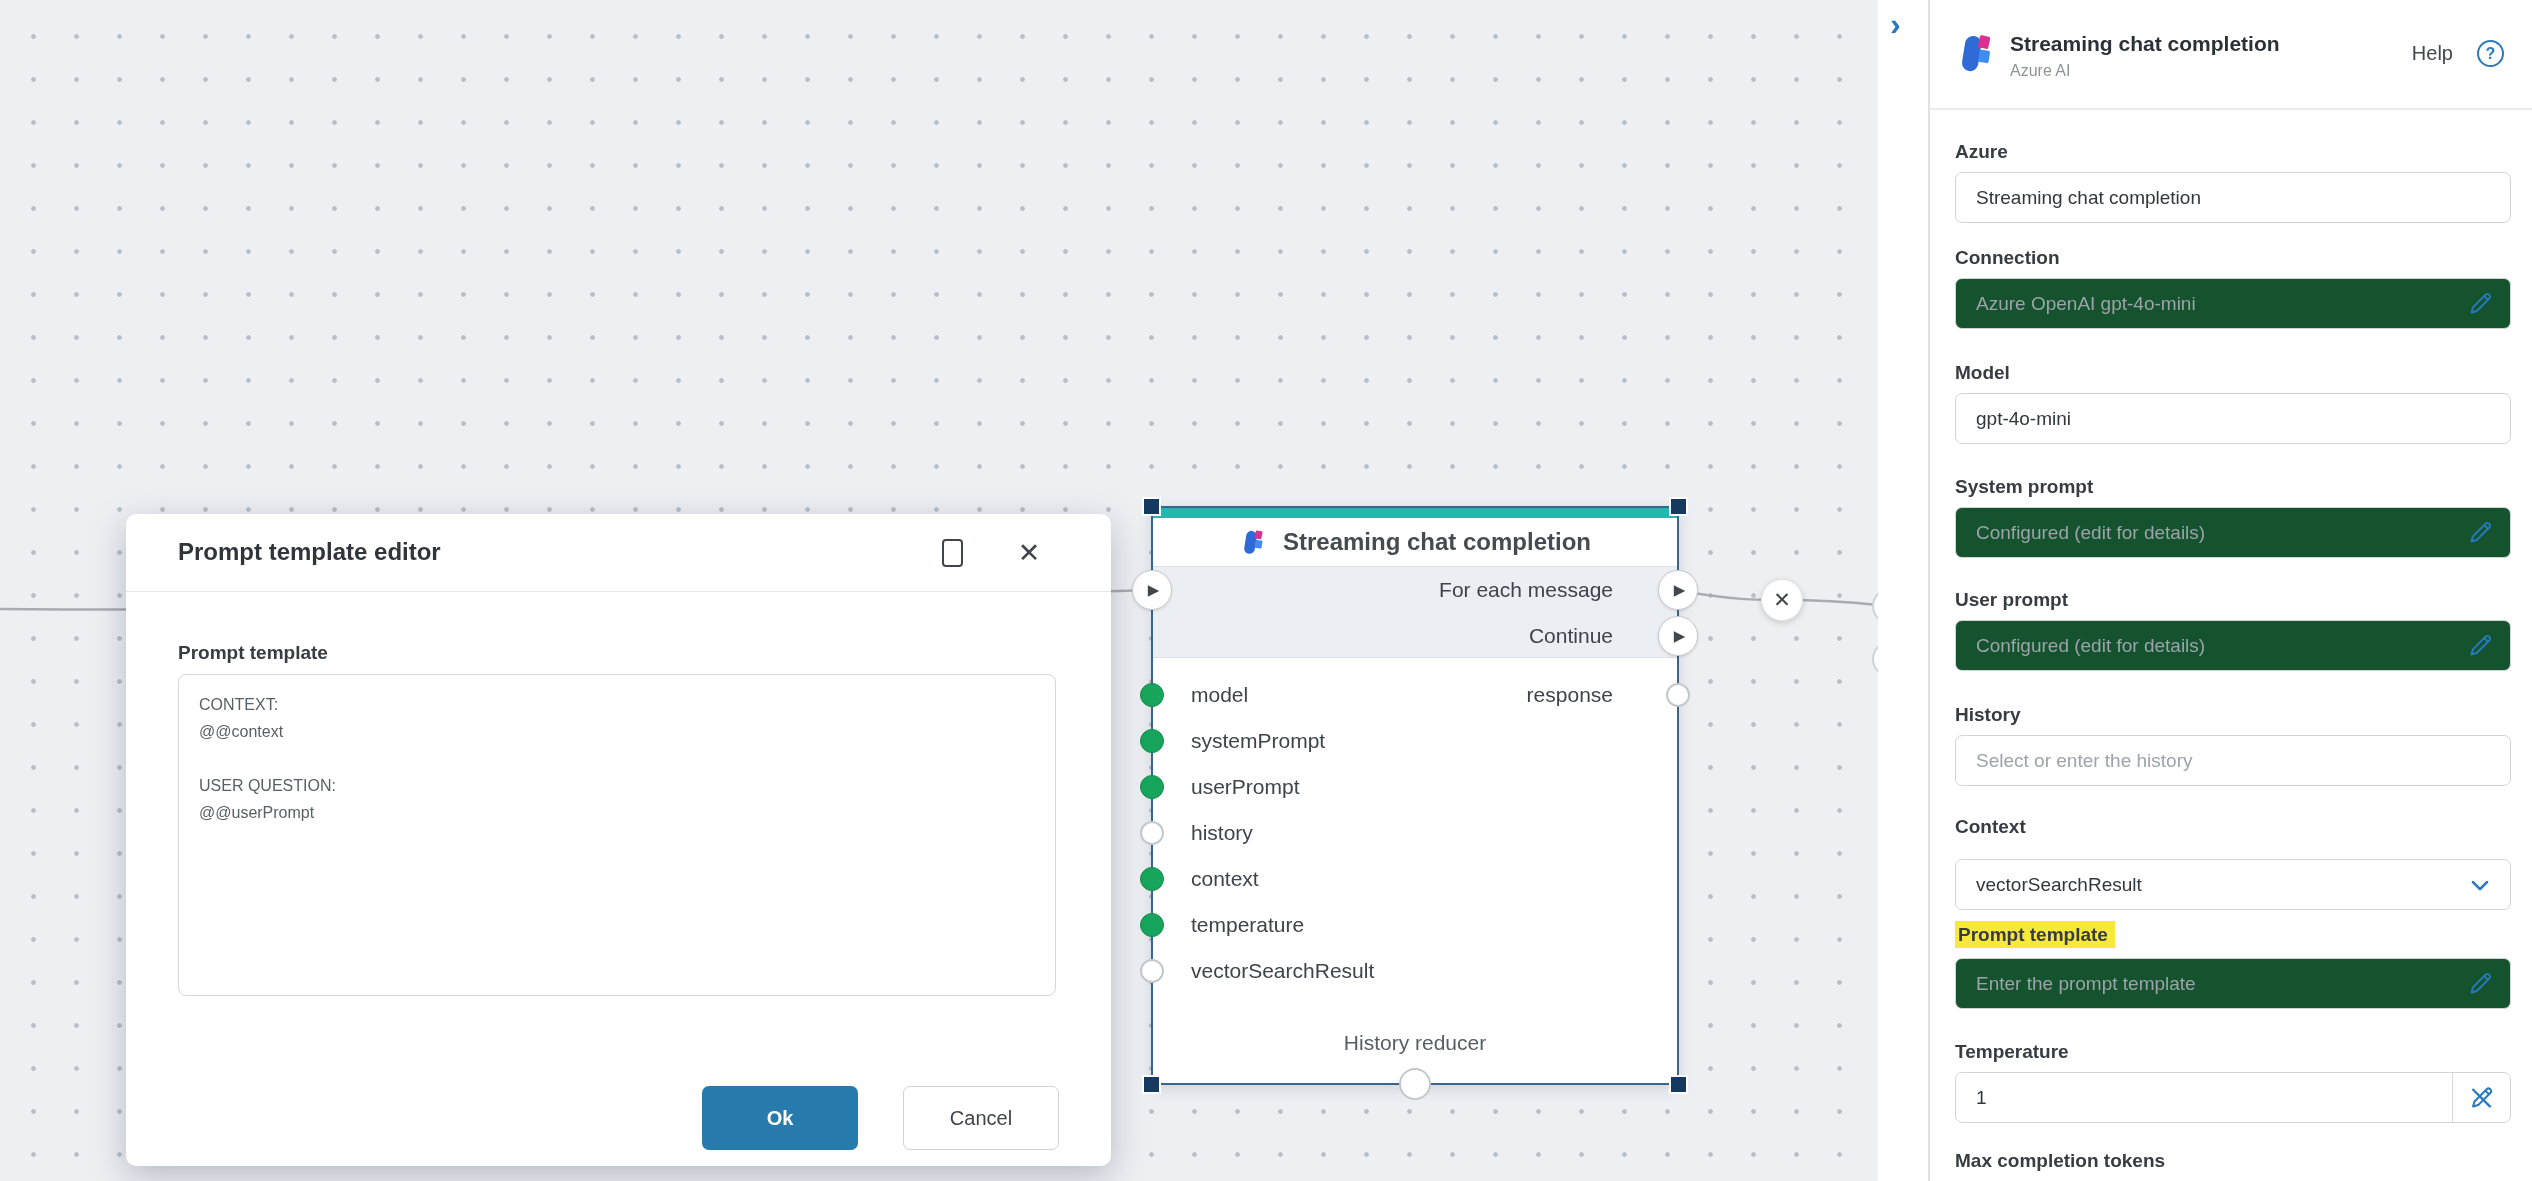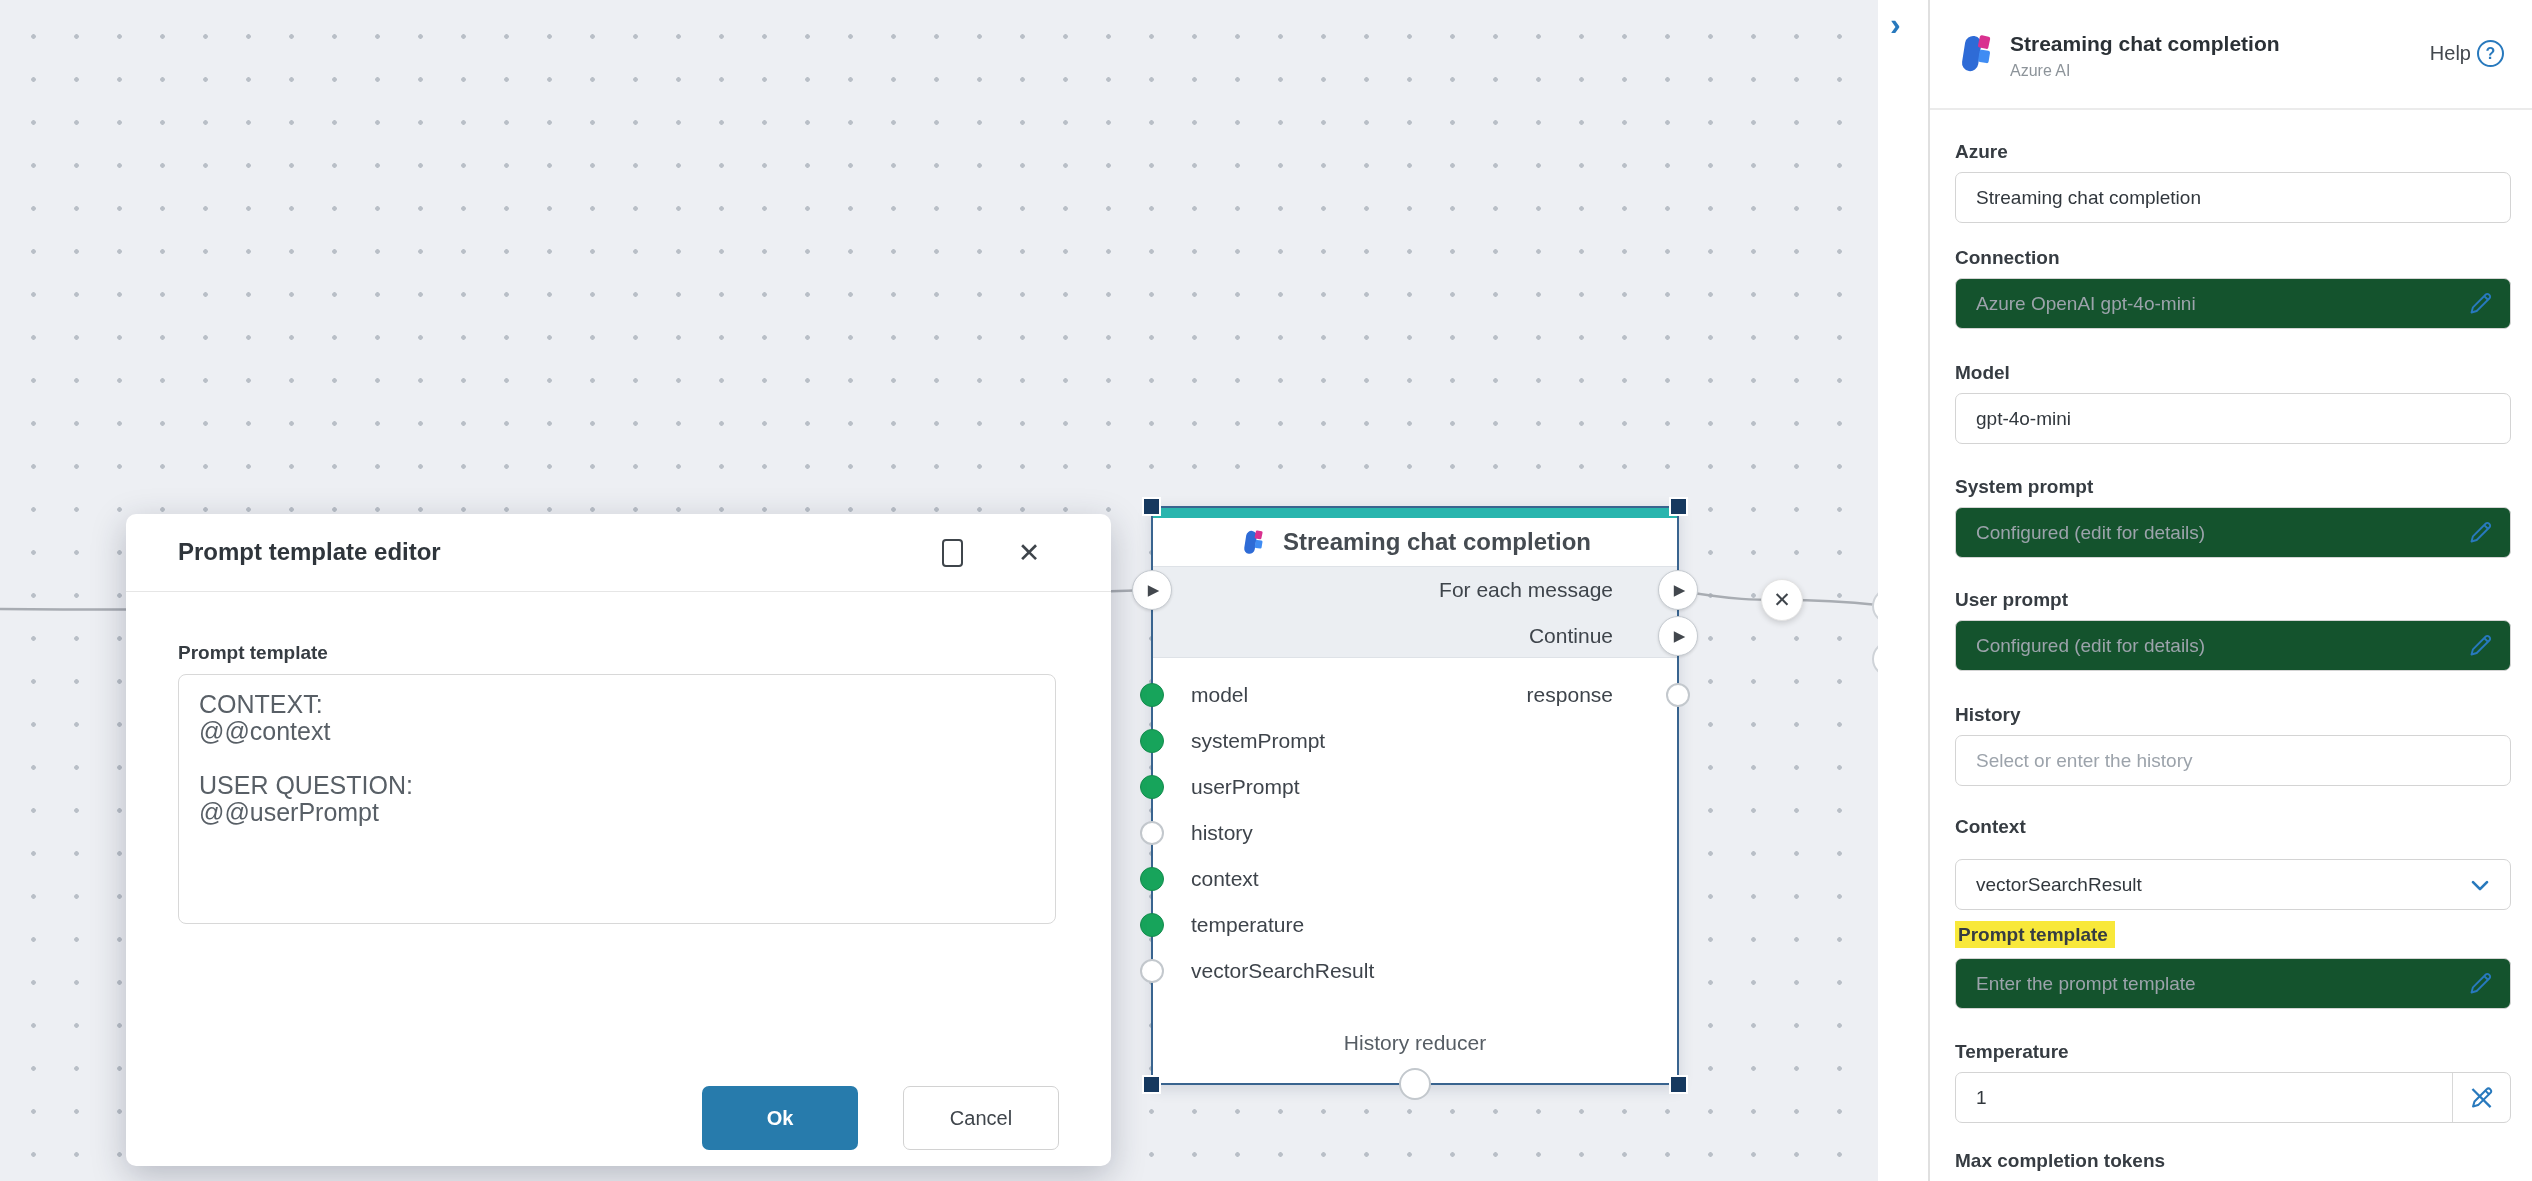--- a/index.html
+++ b/index.html
@@ -65,23 +65,23 @@
   .modal-header { position:relative; height:78px; border-bottom:1.5px solid #e6e6e6; }
   .modal-title { position:absolute; left:52px; top:24px; font-size:24px;
     font-weight:700; color:#2f353b; }
   .max-icon { position:absolute; left:816px; top:25px; width:21px; height:28px;
     border:2.2px solid #3f454b; border-radius:4px; }
   .modal-close { position:absolute; left:884px; top:20px; width:38px; height:38px;
     display:flex; align-items:center; justify-content:center; font-size:27px;
     font-weight:300; color:#3f454b; }
   .modal-label { position:absolute; left:52px; top:128px; font-size:19px;
     font-weight:700; color:#363c42; }
-  .modal textarea { position:absolute; left:52px; top:160px; width:878px; height:250px;
+  .modal textarea { position:absolute; left:52px; top:160px; width:878px; height:322px;
     border:1.5px solid #d8d8d8; border-radius:8px; padding:16px 20px; resize:none;
-    font-family:"Liberation Sans", sans-serif; font-size:25px; line-height:27px;
+    font-family:"Liberation Sans", sans-serif; font-size:16px; line-height:27px;
     color:#585f66; outline:none; }
   .btn { position:absolute; top:572px; width:156px; height:64px; border-radius:7px;
     display:flex; align-items:center; justify-content:center; font-size:20px;
     cursor:pointer; font-family:"Liberation Sans", sans-serif; }
   .btn-ok { left:576px; background:#277bac; border:none; color:#fff; font-weight:700; }
   .btn-cancel { left:777px; background:#fff; border:1.5px solid #d2d2d2;
     color:#3f454b; font-weight:400; }
 
   
   .gutter { position:absolute; left:1878px; top:0; width:52px; height:1181px;
@@ -89,21 +89,21 @@
   .collapse { position:absolute; left:12px; top:6px; font-size:32px; font-weight:700;
     color:#2879bd; }
   .panel { position:absolute; left:1930px; top:0; width:602px; height:1181px;
     background:#fff; z-index:60; }
   .panel-header { position:absolute; left:0; top:0; width:602px; height:110px;
     border-bottom:2px solid #ebebeb; }
   .panel-title { position:absolute; left:80px; top:32px; font-size:21px;
     font-weight:700; color:#2b3136; }
   .panel-sub { position:absolute; left:80px; top:62px; font-size:16px; color:#8d949a; }
   .help { position:absolute; right:28px; top:40px; display:flex; align-items:center;
-    gap:6px; font-size:20px; color:#43484e;justify-content:center; }
+    gap:24px; font-size:20px; color:#43484e;justify-content:center; }
   .help-circle { width:27px; height:27px; border-radius:50%; border:2.5px solid #2879bd;
     display:flex; align-items:center; justify-content:center; font-size:16px;
     font-weight:700; color:#2879bd; }
   .app-icon { position:absolute; left:24px; top:30px; }
 
   .f-label { position:absolute; left:25px; font-size:19px; font-weight:700; color:#363c42; }
   .f-label .hl { background:#f8e83a; padding:3px 7px 3px 3px; }
   .f-box { position:absolute; left:25px; width:556px; height:51px;
     border:1.5px solid #d4d4d4; border-radius:7px; background:#fff;
     display:flex; align-items:center; padding:0 16px 0 20px; font-size:19px; }

